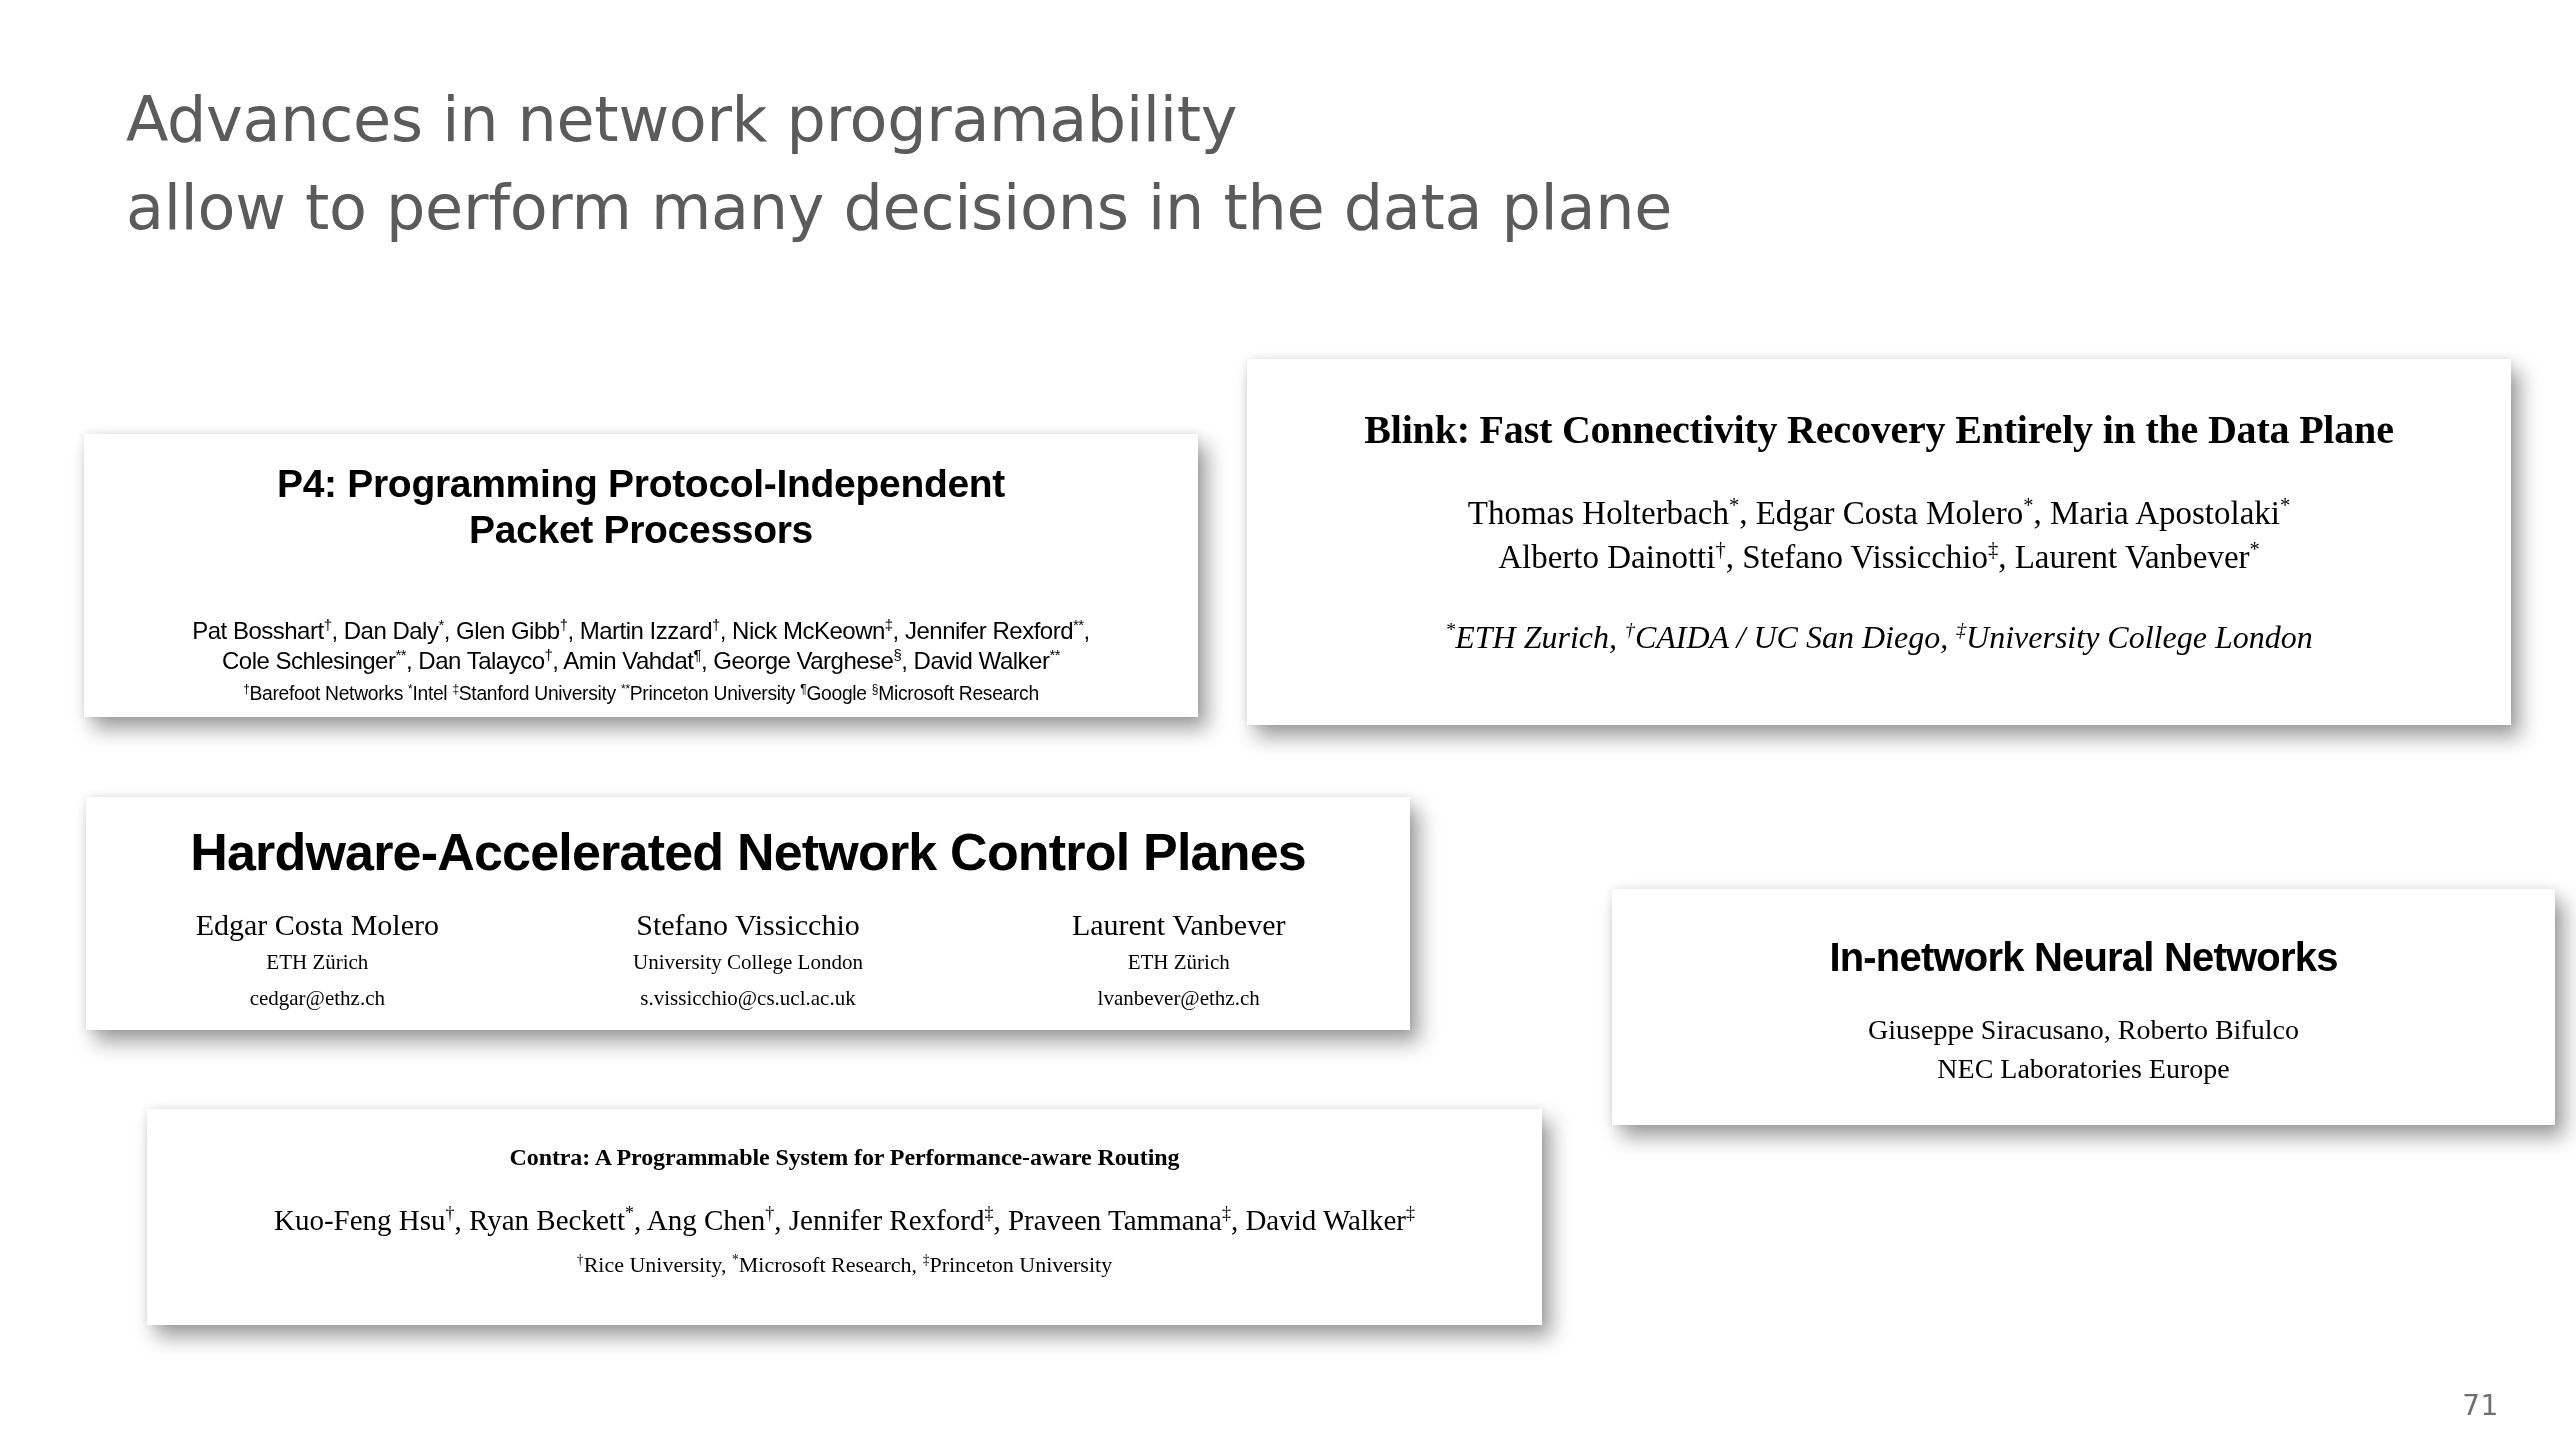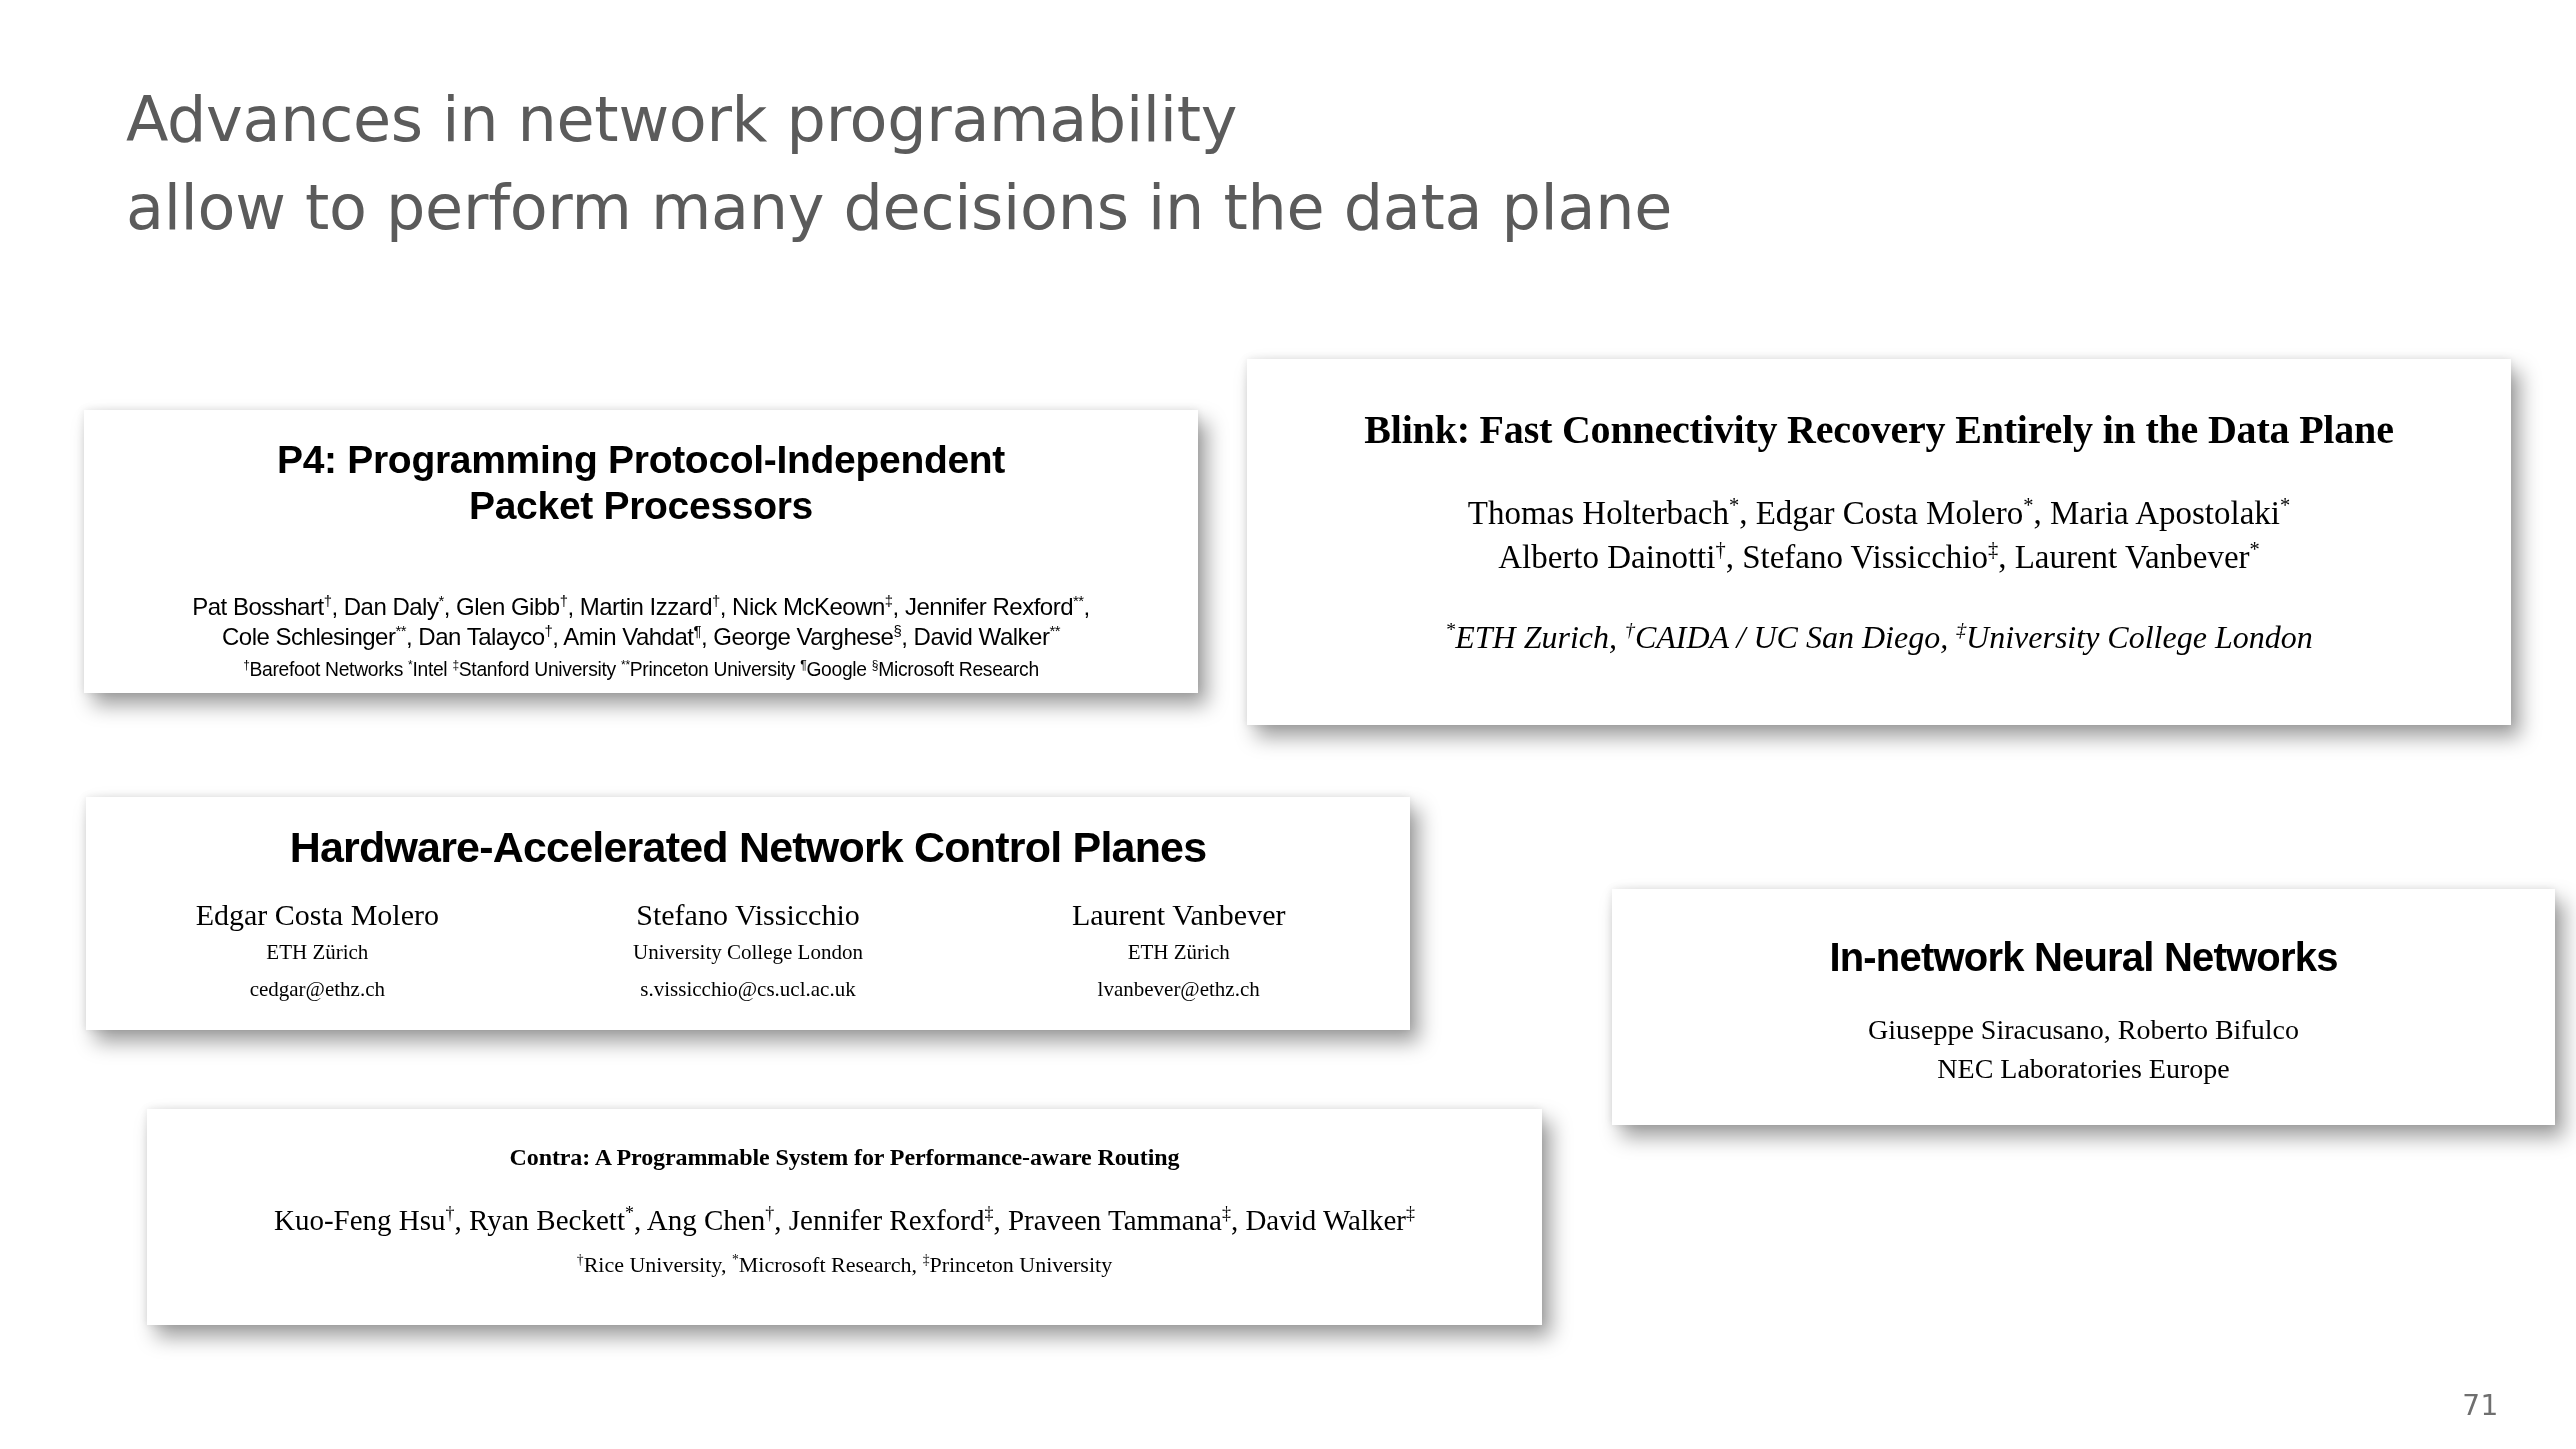--- a/index.html
+++ b/index.html
@@ -43,21 +43,21 @@
     color: #000000;
   }
 
   .ttl { font-weight: bold; }
   .sans { font-family: "Liberation Sans", sans-serif; }
   .serif { font-family: "Liberation Serif", serif; }
   sup { font-size: 0.62em; line-height: 0; vertical-align: super; }
 
   
   #card-p4 {
-    left: 84px; top: 410px; width: 1114px; height: 283px;
+    left: 84px; top: 434px; width: 1114px; height: 283px;
   }
   #card-p4 .p4-title {
     font-family: "Liberation Sans", sans-serif;
     font-weight: bold;
     font-size: 39px;
     line-height: 1.17;
     margin-top: 27px;
     letter-spacing: -0.3px;
     white-space: pre-line;
   }
@@ -104,21 +104,21 @@
     margin-top: 39px;
   }
 
   
   #card-hw {
     left: 86px; top: 797px; width: 1324px; height: 233px;
   }
   #card-hw .hw-title {
     font-family: "Liberation Sans", sans-serif;
     font-weight: bold;
-    font-size: 43px;
+    font-size: 52px;
     line-height: 1.1;
     margin-top: 27px;
     letter-spacing: -0.8px;
   }
   #card-hw .hw-cols {
     display: flex;
     margin-top: 26px;
     padding: 0 22px;
     gap: 12px;
   }

